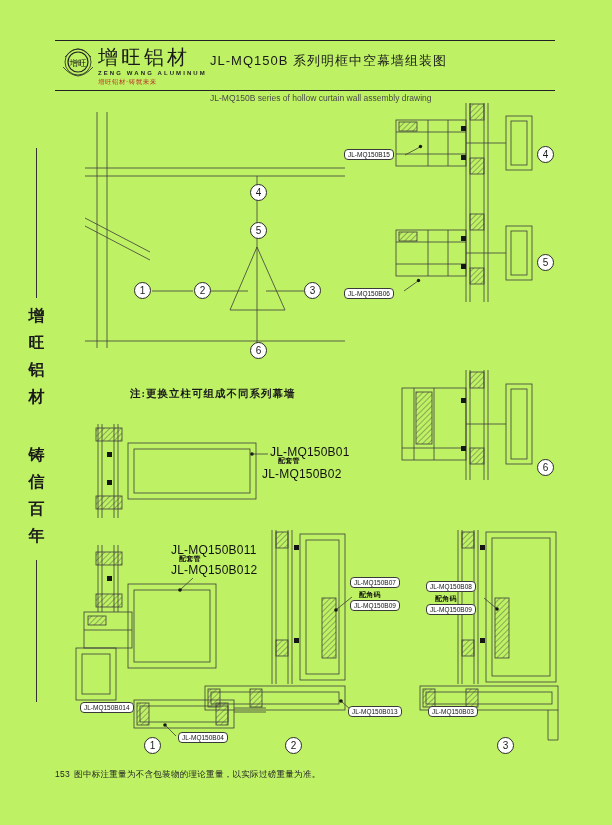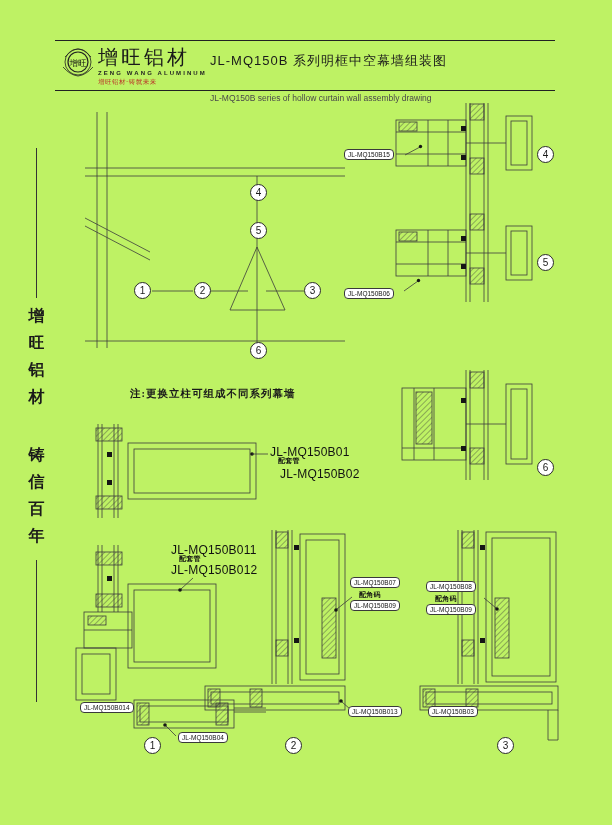--- a/index.html
+++ b/index.html
@@ -245,21 +245,21 @@
     </g>
   </svg>
 
   <div class="note">注:更换立柱可组成不同系列幕墙</div>
 
   <div class="label-box" style="left:344px;top:149px">JL-MQ150B15</div>
   <div class="label-box" style="left:344px;top:288px">JL-MQ150B06</div>
 
   <div class="label" style="left:270px;top:445px">JL-MQ150B01</div>
   <div class="label cjk-small" style="left:278px;top:456px">配套管</div>
-  <div class="label" style="left:280px;top:467px">JL-MQ150B02</div>
+  <div class="label" style="left:262px;top:467px">JL-MQ150B02</div>
 
   <div class="label" style="left:171px;top:543px">JL-MQ150B011</div>
   <div class="label cjk-small" style="left:179px;top:554px">配套管</div>
   <div class="label" style="left:171px;top:563px">JL-MQ150B012</div>
 
   <div class="label-box" style="left:350px;top:577px">JL-MQ150B07</div>
   <div class="label cjk-small" style="left:359px;top:590px">配角码</div>
   <div class="label-box" style="left:350px;top:600px">JL-MQ150B09</div>
 
   <div class="label-box" style="left:426px;top:581px">JL-MQ150B08</div>
@@ -279,14 +279,17 @@
   <div class="bubble" style="left:250px;top:342px">6</div>
 
   <div class="bubble" style="left:537px;top:146px">4</div>
   <div class="bubble" style="left:537px;top:254px">5</div>
   <div class="bubble" style="left:537px;top:459px">6</div>
 
   <div class="bubble" style="left:144px;top:737px">1</div>
   <div class="bubble" style="left:285px;top:737px">2</div>
   <div class="bubble" style="left:497px;top:737px">3</div>
 
+  <div class="footer">
+    <span>153</span><span>图中标注重量为不含包装物的理论重量，以实际过磅重量为准。</span>
+  </div>
 
 </div>
 
 </body></html>

